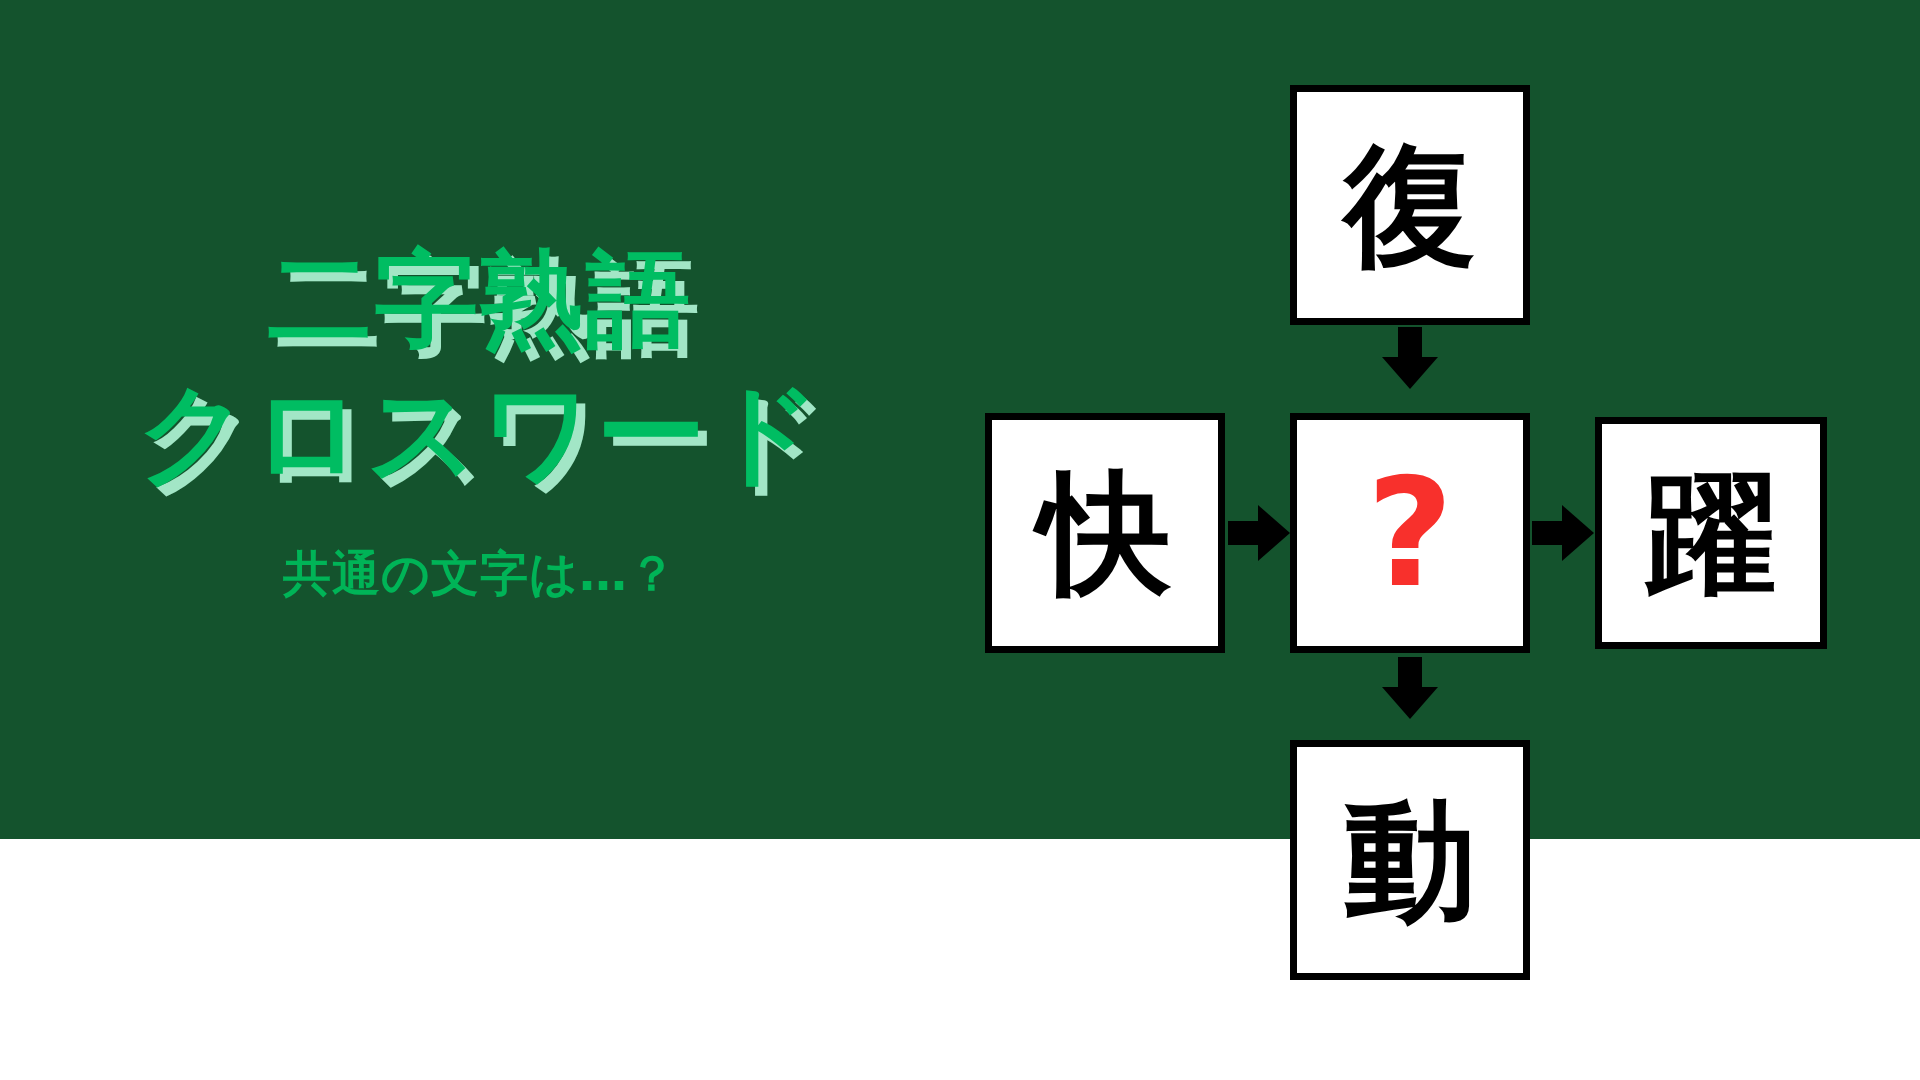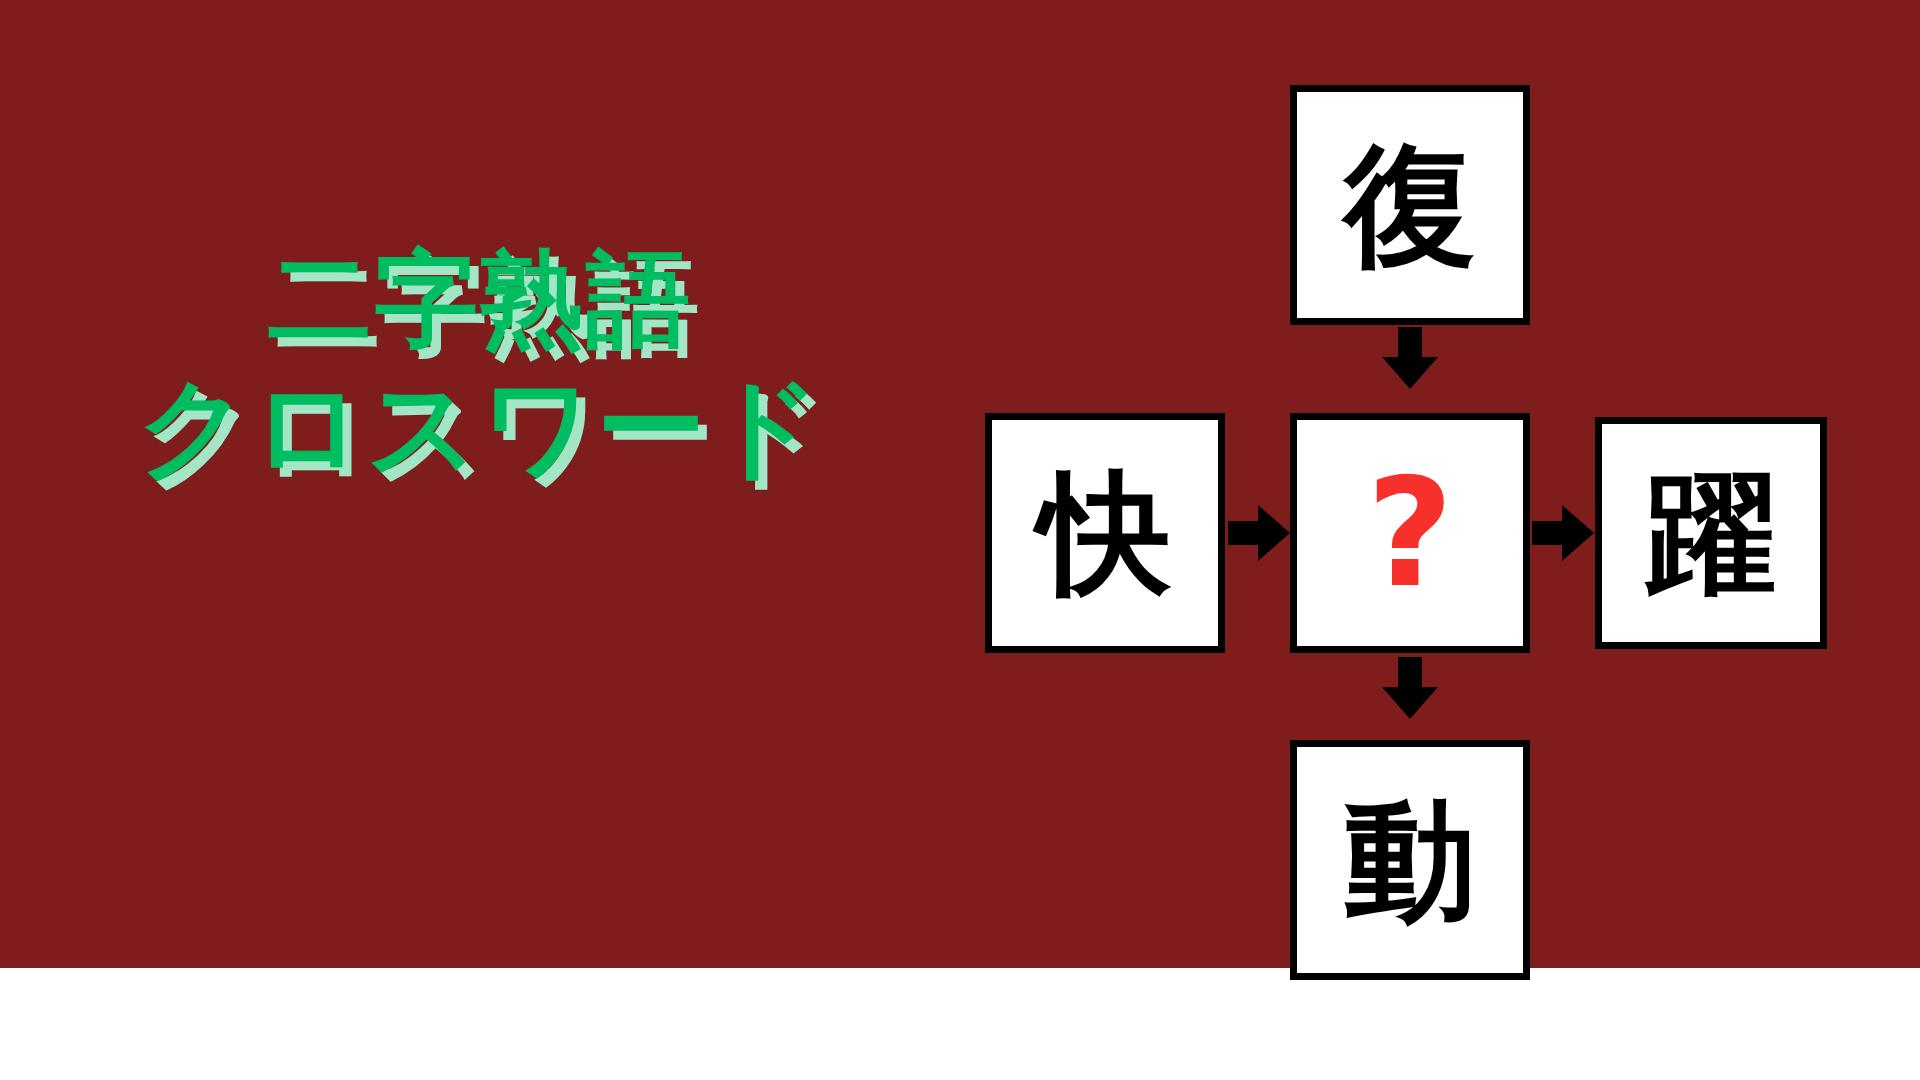--- a/index.html
+++ b/index.html
@@ -11,22 +11,22 @@
     width: 1920px;
     height: 1080px;
     font-family: "DejaVu Sans", sans-serif;
     overflow: hidden;
     position: relative;
   }
 
   #stage {
     position: relative;
     width: 1920px;
-    height: 968px;
-    background: #7f1d1d;
+    height: 839px;
+    background: #14532d;
   }
 
   
   .left-block {
     position: absolute;
     left: 0px;
     top: 240px;
     width: 960px;
     text-align: center;
   }
@@ -39,21 +39,21 @@
     line-height: 1.14;
     white-space: nowrap;
   }
   .title-line-1 {
     font-size: 104px;
     text-shadow: 9px 9px 0 #a2e6c6;
   }
   .title-line-2 {
     font-size: 110px;
     text-shadow: 9px 9px 0 #a2e6c6;
-    margin-top: 6px;
+    margin-top: 12px;
   }
 
   .subtitle {
     margin-top: 46px;
     font-family: "DejaVu Sans", sans-serif;
     font-weight: 700;
     color: #00b457;
     font-size: 48px;
     line-height: 1.32;
     letter-spacing: 0.02em;
@@ -141,20 +141,21 @@
 </style>
 </head>
 <body>
 
 <div id="stage">
 
   <div class="left-block">
     <div class="title-line title-line-1">二字熟語</div>
     <div class="title-line title-line-2">クロスワード</div>
     <div class="subtitle">
+      <div>共通の文字は…？</div>
     </div>
   </div>
 
   <div id="diagram">
 
     <div class="cell" id="cell-top">
       <span class="glyph">復</span>
     </div>
 
     <div class="cell" id="cell-left">

